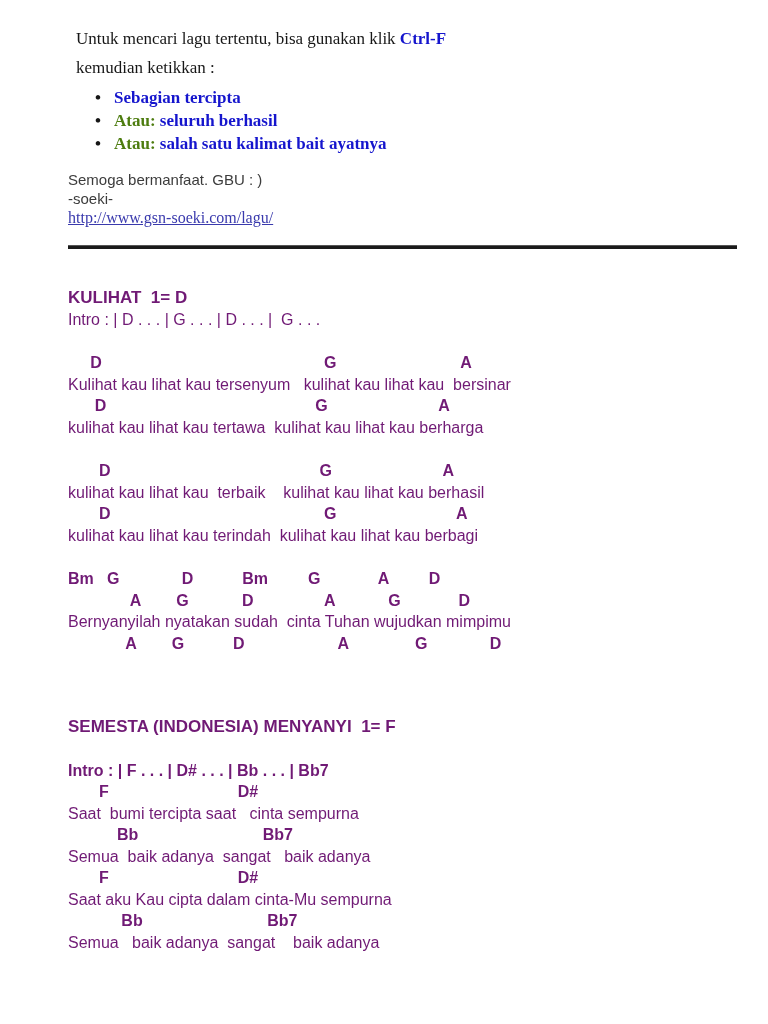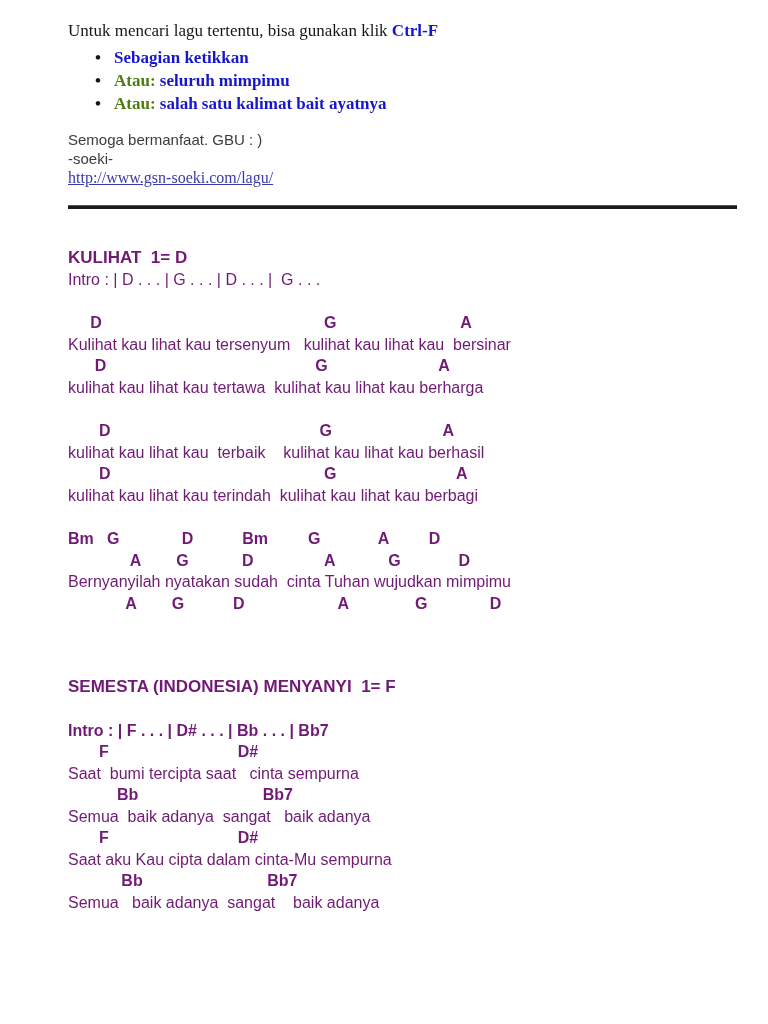--- a/index.html
+++ b/index.html
@@ -10,21 +10,21 @@
     box-sizing: border-box;
     padding: 20px 28px 0 68px;
     overflow: hidden;
     color: #1a1a1a;
   }
   
   .intro-block {
     font-family: "Liberation Serif", serif;
     font-size: 17px; line-height: 21px; color: #161616;
   }
-  .intro-block p { margin: 0; font-family: Liberation Serif, serif; }
+  .intro-block p { margin: 8px; font-family: Liberation Serif, serif; }
   .blue-bold { color: #1515cd; font-weight: bold; }
   .black-bold { font-weight: bold; color: #4d7c0f; }
   ul.search-hints { list-style: none; margin: 5px 0 0 0; padding: 0; }
   ul.search-hints li { position: relative; padding-left: 46px; line-height: 23px; }
   ul.search-hints .bullet { position: absolute; left: 27px; top: 0; font-weight: bold; color: #161616; }
   
   .sig { margin-top: 15px; font-family: "Liberation Sans", sans-serif; font-size: 15px; line-height: 19px; color: #3c3c3c; }
   .sig p { margin: 0; }
   .sig a { font-family: "Liberation Serif", serif; font-size: 16px; color: #3a3aad; text-decoration: underline; text-align: center; }
   
@@ -39,26 +39,27 @@
   .song1 { margin-top: 38px; }
   .song2 { margin-top: 62px; }
 </style>
 </head>
 <body>
 
 <div class="page">
 
   <div class="intro-block">
     <p><span>Untuk mencari lagu tertentu, bisa gunakan klik </span><span class="blue-bold">Ctrl-F</span></p>
+    <p>kemudian ketikkan :</p>
     <ul class="search-hints">
       <li>
-        <span class="bullet">•</span><span class="black-bold"></span><span class="blue-bold">Sebagian ketikkan</span>
+        <span class="bullet">•</span><span class="black-bold"></span><span class="blue-bold">Sebagian tercipta</span>
       </li>
       <li>
-        <span class="bullet">•</span><span class="black-bold">Atau: </span><span class="blue-bold">seluruh mimpimu</span>
+        <span class="bullet">•</span><span class="black-bold">Atau: </span><span class="blue-bold">seluruh berhasil</span>
       </li>
       <li>
         <span class="bullet">•</span><span class="black-bold">Atau: </span><span class="blue-bold">salah satu kalimat bait ayatnya</span>
       </li>
     </ul>
   </div>
 
   <div class="sig">
     <p>Semoga bermanfaat. GBU : )</p>
     <p>-soeki-</p>

